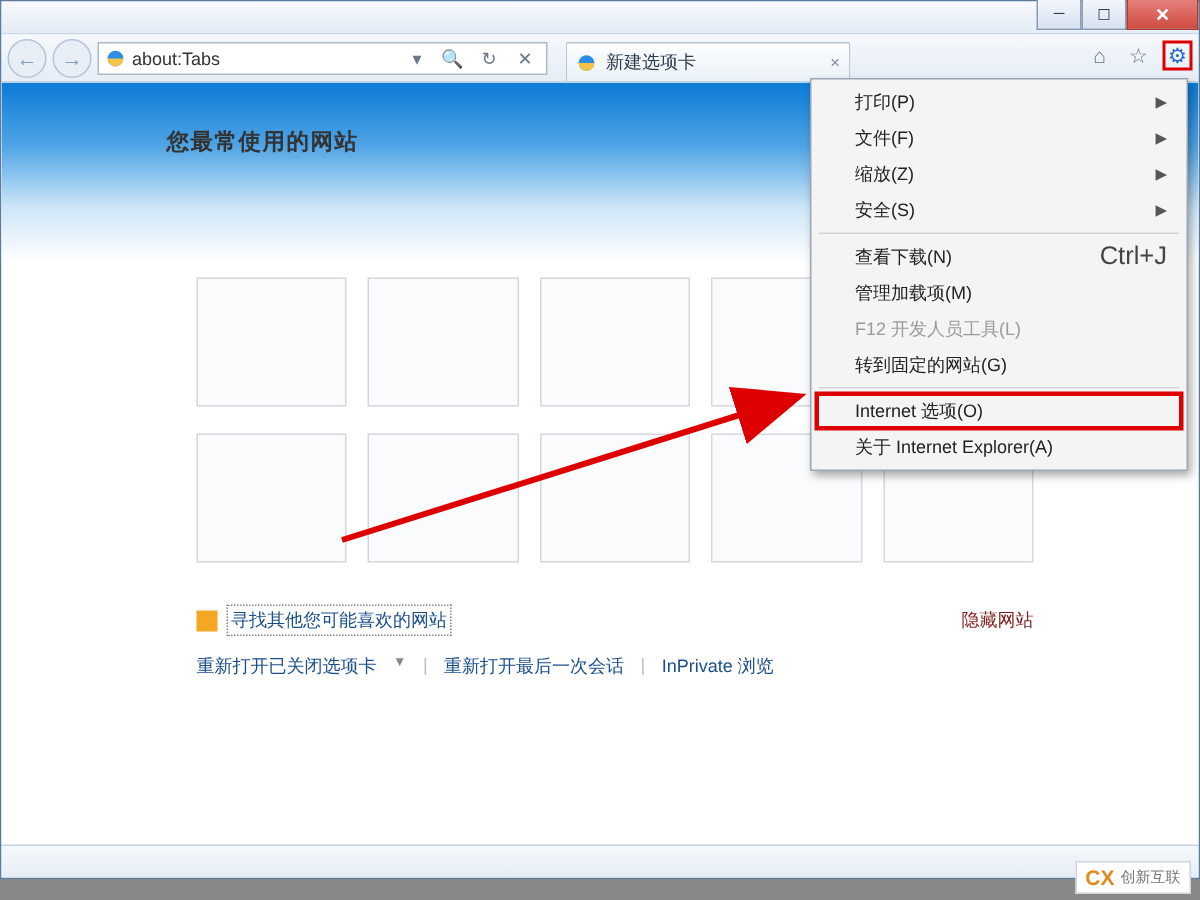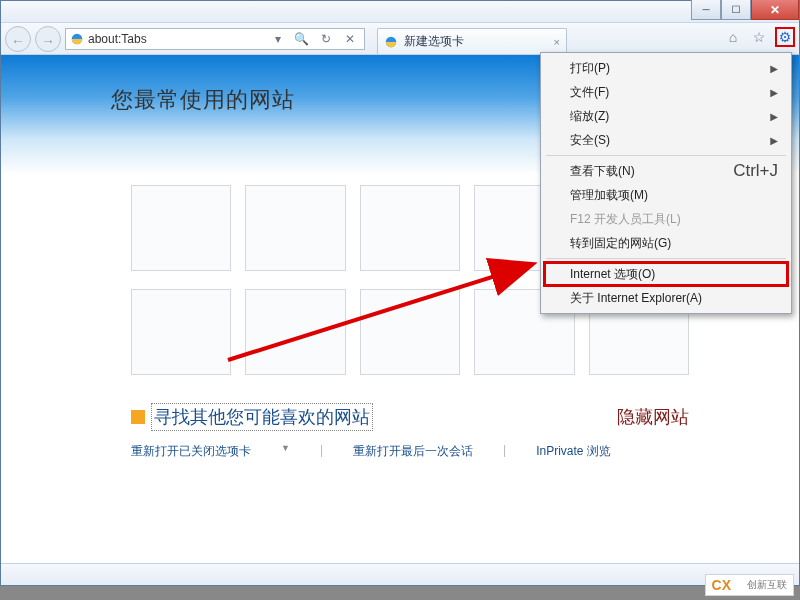--- a/index.html
+++ b/index.html
@@ -24,50 +24,50 @@
 .tabbar { flex:1; display:flex; align-items:flex-end; height:100%; padding-left:8px; }
 .tab { height:26px; min-width:190px; background:linear-gradient(to bottom,#fdfefe,#eaf1f8); border:1px solid #b8c6d8; border-bottom:none; border-radius:2px 2px 0 0; display:flex; align-items:center; padding:0 6px; gap:6px; font-size:12px; color:#2b3a50; position:relative; }
 .tab .close { margin-left:auto; color:#7b8aa0; font-size:11px; }
 .right-icons { position:absolute; right:4px; top:4px; display:flex; gap:6px; align-items:center; }
 .ricon { width:20px; height:20px; display:flex; align-items:center; justify-content:center; color:#6a778a; font-size:14px; }
 .ricon.gear { border:2px solid #d00; color:#2a6ad0; }
 
 
 .content { position:absolute; top:54px; left:0; right:0; bottom:22px; background:#fff; overflow:hidden; }
 .hero { height:120px; background:linear-gradient(to bottom, #0d7bd6 0%, #4fa4e6 35%, #cfe7f8 70%, #ffffff 100%); padding:30px 0 0 110px; }
-.hero h1 { font-size:22px; font-weight:normal; color:#333; letter-spacing:1px; }
+.hero h1 { font-size:15px; font-weight:bold; color:#333; letter-spacing:1px; }
 .grid { padding: 10px 110px 0 130px; }
 .grid-row { display:flex; gap:14px; margin-bottom:18px; }
 .tile { width:110px; height:86px; border:1px solid #d4d8dd; background:#fafbfc; }
-.links-row { padding: 10px 110px 0 130px; font-size:18px; color:#444; display:flex; align-items:center; gap:6px; }
+.links-row { padding: 10px 110px 0 130px; font-size:12px; color:#444; display:flex; align-items:center; gap:6px; }
 .bulb { width:14px; height:14px; background:#f5a623; display:inline-block; }
 .discover-link { border:1px dotted #888; padding:1px 2px; color:#1a4e8a; }
 .hide-link { margin-left:auto; color:#7f1d1d; }
-.actions-row { padding: 12px 110px 0 130px; font-size:12px; color:#555; display:flex; gap:30px; align-items:flex-start; }
+.actions-row { padding: 12px 110px 0 130px; font-size:12px; color:#555; display:flex; gap:11px; align-items:flex-start; }
 .actions-row .sep { color:#bbb; }
 .actions-row a { color:#1a4e8a; text-decoration:none; }
 .chev { font-size:9px; color:#888; }
 
 
 .statusbar { position:absolute; bottom:0; left:0; right:0; height:22px; background:linear-gradient(to bottom,#f5f8fc,#e6edf6); border-top:1px solid #c4d1e2; }
 
 
 .menu { position:absolute; top:52px; right:8px; width:252px; background:#f4f4f4; border:1px solid #9aa6b6; box-shadow:2px 3px 6px rgba(0,0,0,.35); padding:3px; z-index:50;margin-left:32px; }
 .menu-item { height:24px; display:flex; align-items:center; padding:0 10px 0 26px; font-size:12px; color:#222; position:relative; }
 .menu-item.disabled { color:#9a9a9a; }
 .menu-item .arrow { margin-left:auto; font-size:10px; color:#555; }
 .menu-item .shortcut { margin-left:auto; font-size:17px; color:#444; }
 .menu-sep { height:1px; background:#d0d4da; margin:3px 2px; }
 .menu-item.highlight { outline:3px solid #d00; outline-offset:-2px; }
 
 
 .arrow-svg { position:absolute; top:0; left:0; width:800px; height:600px; pointer-events:none; z-index:60; }
 
 
-.watermark { position:absolute; right:6px; bottom:4px; background:#fff; border:1px solid #cfd4da; padding:2px 6px; display:flex; align-items:center; gap:16px; font-size:10px; color:#777; }
+.watermark { position:absolute; right:6px; bottom:4px; background:#fff; border:1px solid #cfd4da; padding:2px 6px; display:flex; align-items:center; gap:4px; font-size:10px; color:#777; }
 .watermark .lg { font-weight:bold; font-size:14px; color:#e08a1e; }
 </style>
 </head>
 <body>
 
 <div class="window">
   <div class="titlebar">
     <div class="win-controls">
       <div class="win-btn">─</div>
       <div class="win-btn max">☐</div>

